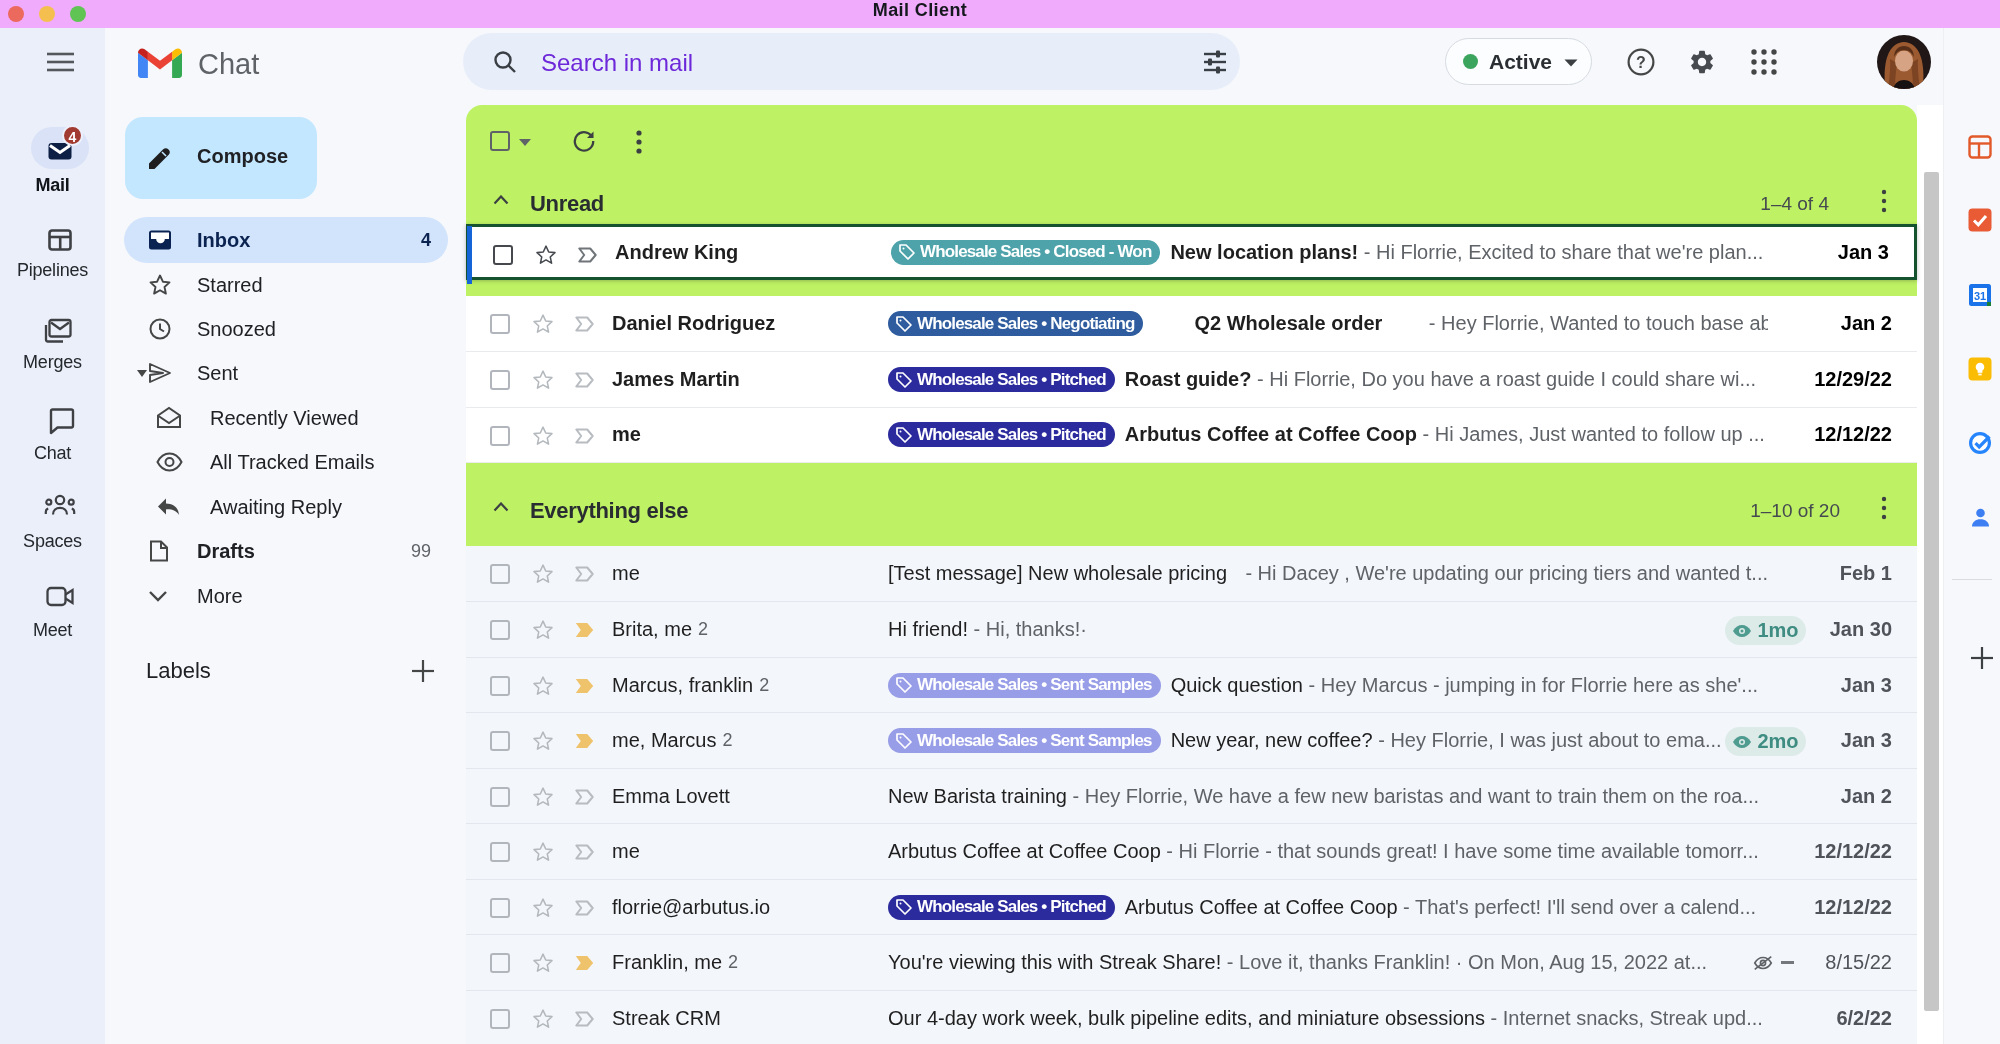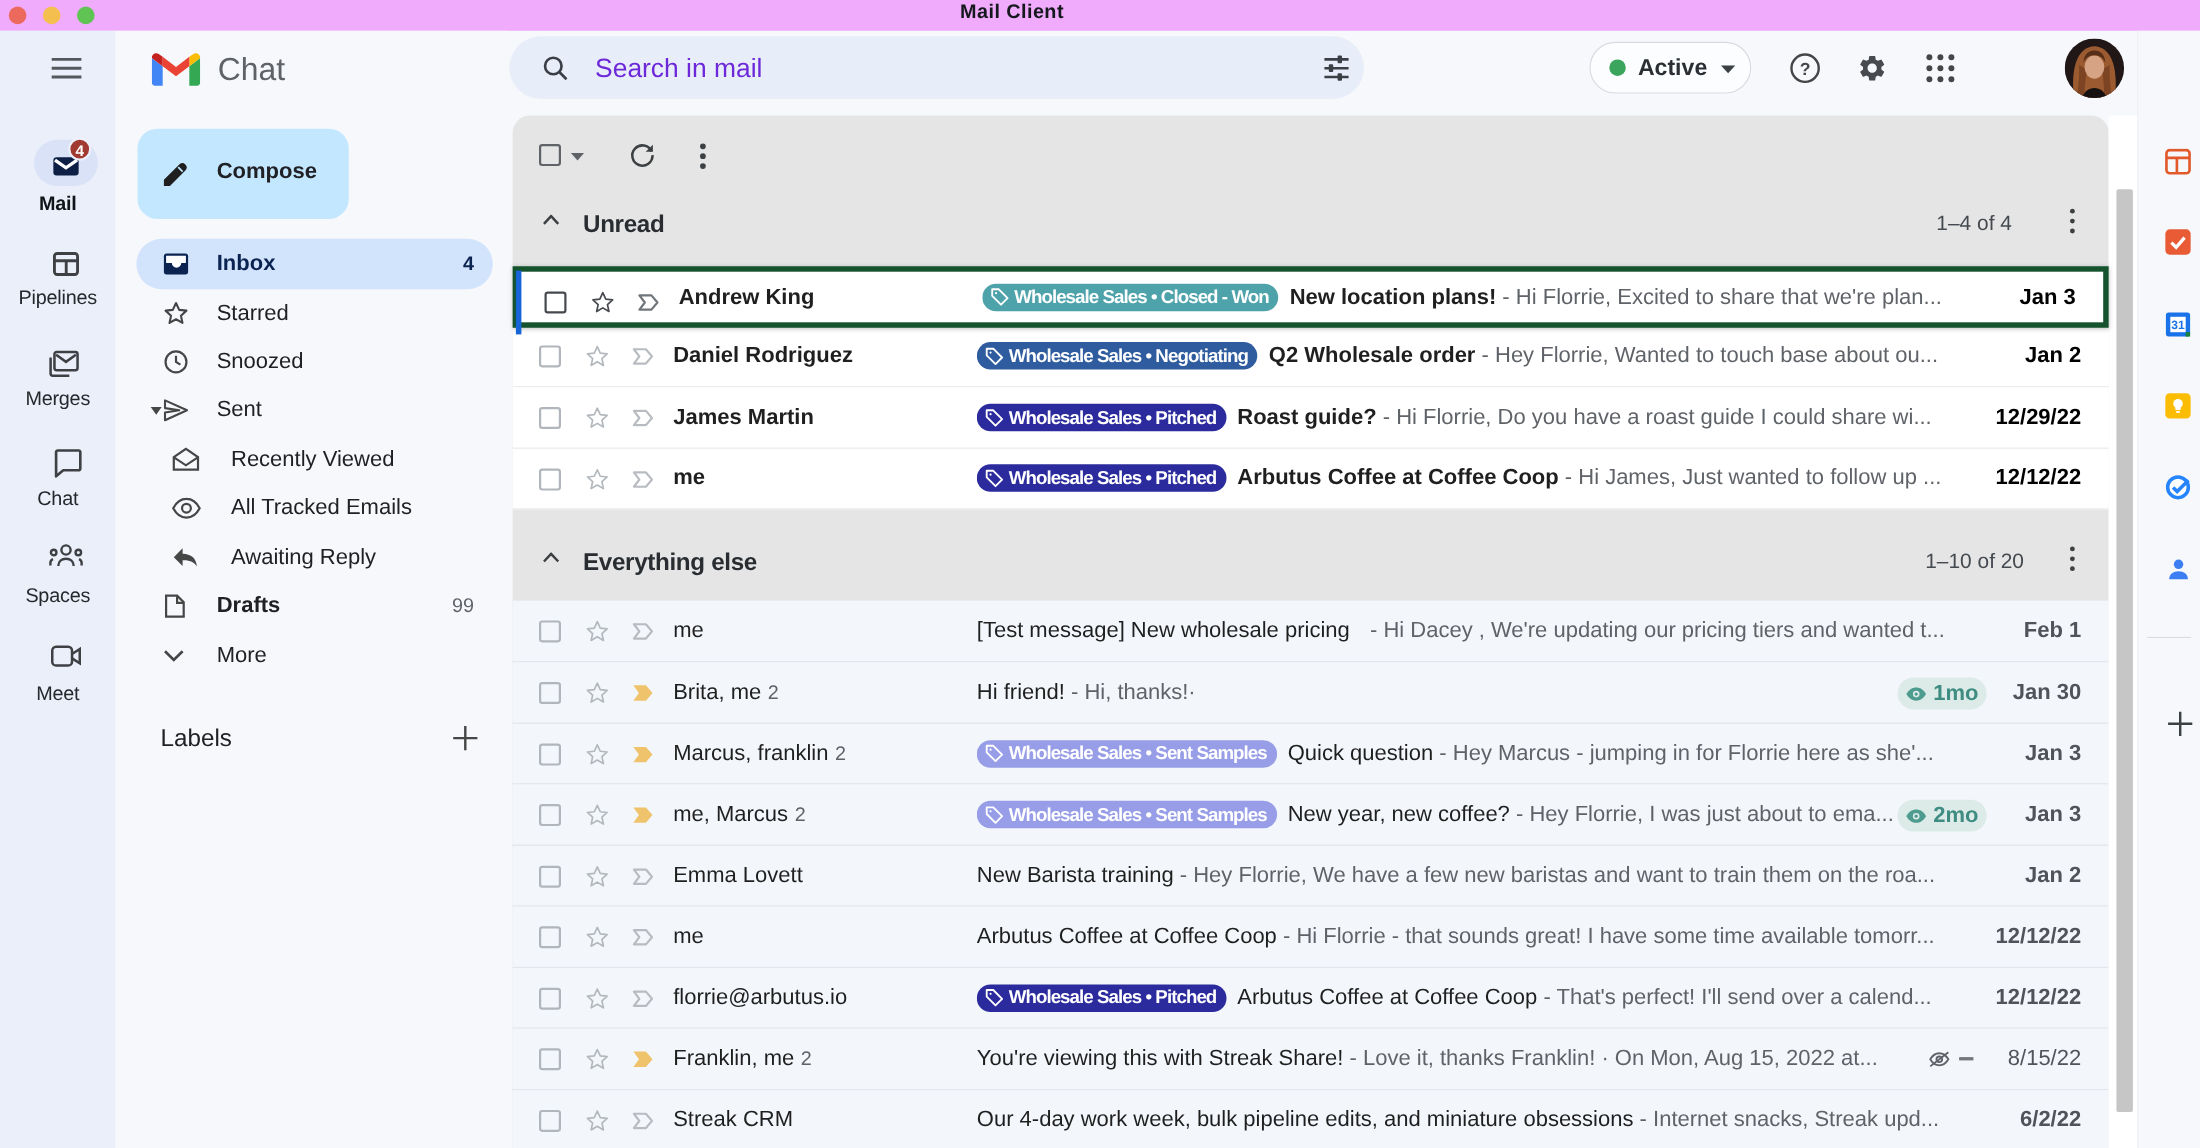--- a/index.html
+++ b/index.html
@@ -18,21 +18,21 @@
 .rail .lbl { font-size:18px; color:#24282c; margin-top:4px; letter-spacing:-0.2px; }
 
 
 .drawer { position:absolute; left:105px; top:28px; width:358px; height:1016px; background:#f6f8fc; }
 
 
 .searchbar { position:absolute; left:463px; top:33px; width:777px; height:57px; border-radius:29px; background:#e8eef9; }
 .searchtext { position:absolute; left:78px; top:16px; font-size:24px; color:#6d28d9; }
 
 
-.main { position:absolute; left:466px; top:105px; width:1451px; height:939px; background:#e5e5e5; border-radius:16px 16px 0 0; }
+.main { position:absolute; left:466px; top:105px; width:1451px; height:939px; background:#bef264; border-radius:16px 16px 0 0; }
 .track { position:absolute; left:1917px; top:105px; width:26px; height:939px; background:#ffffff; }
 .thumb { position:absolute; left:1924px; top:172px; width:15px; height:839px; background:#c6c6c6; border-radius:2px; }
 .rightbar { position:absolute; left:1943px; top:28px; width:57px; height:1016px; background:#f6f8fc; border-left:1px solid #edeff3; }
 
 .row { position:absolute; left:0; width:1451px; height:56px; }
 .row .sender { position:absolute; left:146px; top:0; width:272px; height:100%; display:flex; align-items:center; font-size:20px; color:#1f1f1f; white-space:nowrap; overflow:hidden; }
 .row .content { position:absolute; left:422px; top:0; height:100%; display:flex; align-items:center; font-size:20px; white-space:nowrap; overflow:hidden; color:#1f1f1f; }
 .row .date { position:absolute; right:25px; top:0; height:100%; display:flex; align-items:center; font-size:20px; }
 .bold { font-weight:bold; }
 .cnum { font-size:18px; color:#5f6368; margin-left:6px; }
@@ -347,21 +347,21 @@
     <div class="count" style="right:88px;">1–4 of 4</div>
     <svg class="abs" style="right:28px; top:-3px;" width="10" height="26" viewBox="0 0 10 26">
         <g fill="#3c4043">
           <circle cx="5" cy="4" r="2.2"></circle>
           <circle cx="5" cy="13" r="2.2"></circle>
           <circle cx="5" cy="22" r="2.2"></circle>
         </g>
       </svg>
   </div>
 
-  <div class="row" style="top:137px; background:#fff; box-shadow:0 1px 4px rgba(32,33,36,.28); border:5px solid #14532d; z-index:3;">
+  <div class="row" style="top:119px; background:#fff; box-shadow:0 1px 4px rgba(32,33,36,.28); border:3px solid #14532d; z-index:3;">
     <div class="abs" style="left:-2px; top:-1px; width:5px; height:58px; background:#1565d8;"></div>
     <div class="rowcheck" style="border-color:#45494e;"></div>
     <svg class="rowstar" width="22" height="22" viewBox="0 0 26 26">
         <path d="M13 2.5 l3.2 6.9 7.4.8-5.6 5.1 1.6 7.4-6.6-3.9-6.6 3.9 1.6-7.4-5.6-5.1 7.4-.8z" fill="none" stroke="#45494e" stroke-width="1.8" stroke-linejoin="round"></path>
       </svg>
     <svg class="rowflag" width="21" height="16" viewBox="0 0 21 16">
         <path d="M2.3 1.5 h10.9 l5.5 6.5-5.5 6.5 H2.3 l4.9-6.5z" fill="none" stroke="#70757a" stroke-width="2" stroke-linejoin="round"></path>
       </svg>
     <div class="sender bold">Andrew King</div>
     <div class="content" style="width:880px;">
@@ -376,21 +376,21 @@
   </div>
   <div class="row" style="top:190.5px; background:#fff;">
     <div class="rowcheck"></div>
     <svg class="rowstar" width="22" height="22" viewBox="0 0 26 26">
         <path d="M13 2.5 l3.2 6.9 7.4.8-5.6 5.1 1.6 7.4-6.6-3.9-6.6 3.9 1.6-7.4-5.6-5.1 7.4-.8z" fill="none" stroke="#b3b8bd" stroke-width="1.8" stroke-linejoin="round"></path>
       </svg>
     <svg class="rowflag" width="21" height="16" viewBox="0 0 21 16">
         <path d="M2.3 1.5 h10.9 l5.5 6.5-5.5 6.5 H2.3 l4.9-6.5z" fill="none" stroke="#b8bcc1" stroke-width="2" stroke-linejoin="round"></path>
       </svg>
     <div class="sender bold">Daniel Rodriguez</div>
-    <div class="content" style="width:880px;">
+    <div class="content" style="width:880px;gap:41px;">
       <span class="pill p-blue"><svg width="18" height="18" viewBox="0 0 18 18">
             <path d="M2 2 h6 l8 8 -6 6 -8-8 z" fill="none" stroke="#fff" stroke-width="1.7" stroke-linejoin="round"></path>
             <circle cx="5.5" cy="5.5" r="1" fill="#fff"></circle>
           </svg>Wholesale Sales • Negotiating</span>
       <span class="bold">Q2 Wholesale order</span>
         <span class="prev">&nbsp;- Hey Florrie, Wanted to touch base about ou...</span>
     </div>
     <div class="date bold">Jan 2</div>
   </div>
   <div class="row sep" style="top:246px; background:#fff;">

